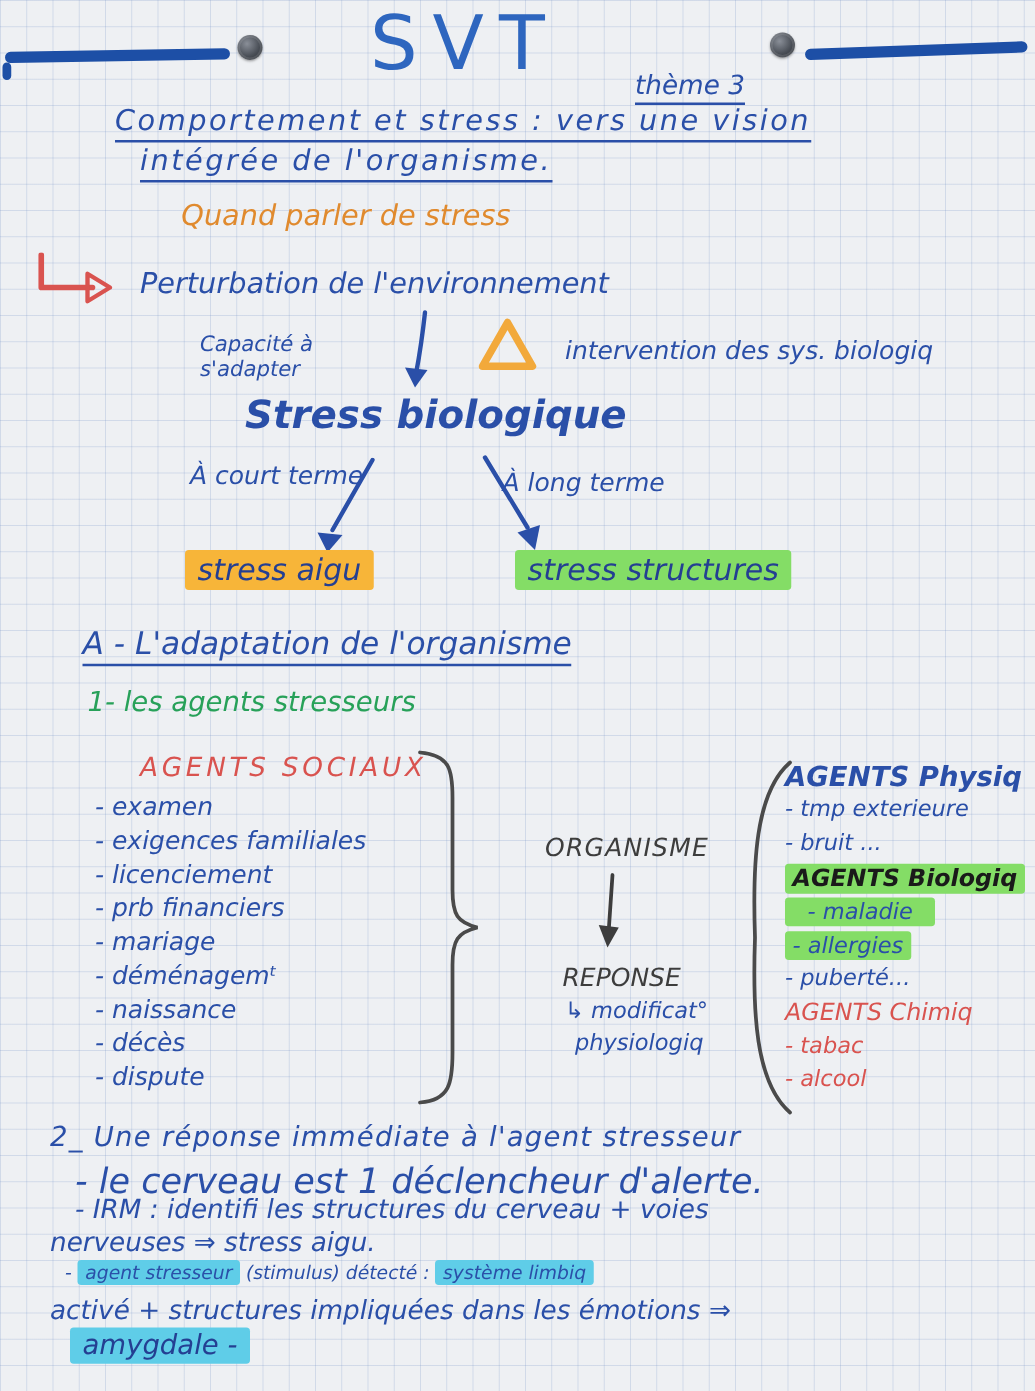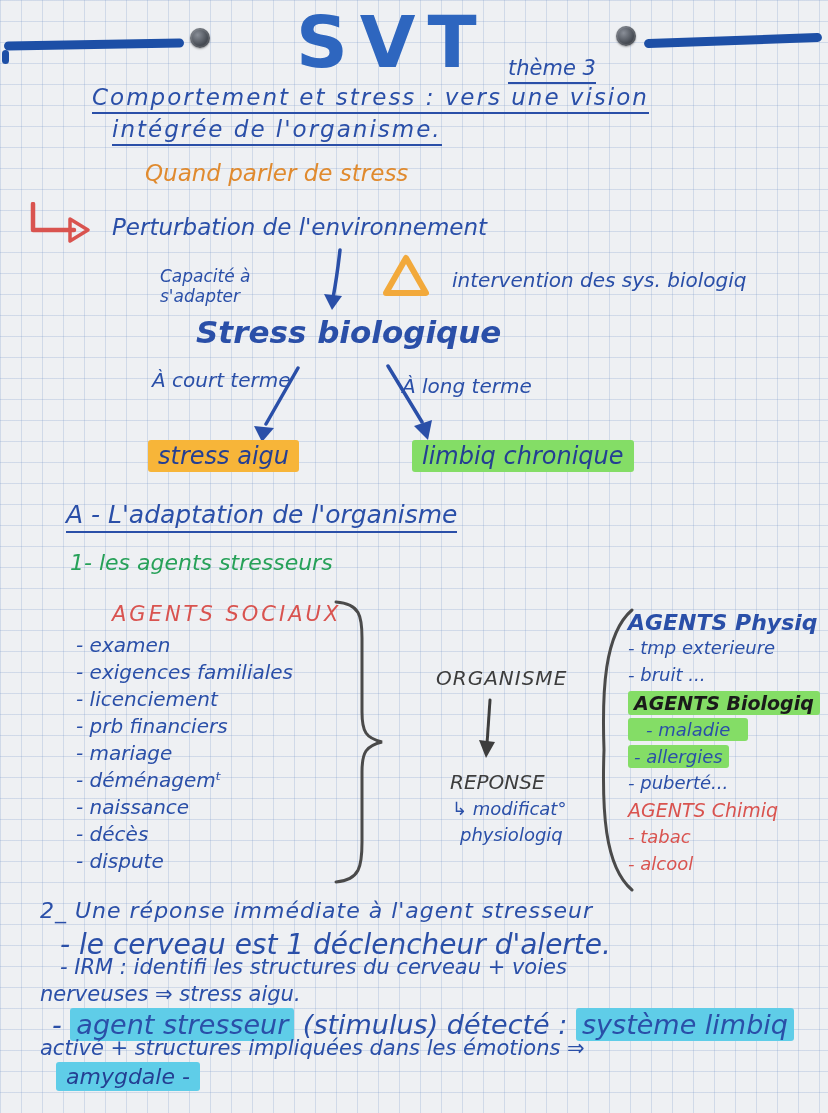--- a/index.html
+++ b/index.html
@@ -23,21 +23,21 @@
   .hl{padding:2px 10px;border-radius:3px;display:inline-block;}
   .hl-orange{background:#f7b539;}
   .hl-green{background:#84dd66;}
   .hl-cyan{background:#5fcde8;}
   .marker{background:#1d4fa6;height:9px;border-radius:5px;}
   .hole{
     width:20px;height:20px;border-radius:50%;
     background:radial-gradient(circle at 38% 35%, #8a8f98 0%, #4a4f57 55%, #23262b 100%);
     box-shadow:0 1px 2px rgba(0,0,0,0.35), inset 0 0 0 2px rgba(255,255,255,0.12);
   }
-  .title{color:#2e66bf;font-size:72px;letter-spacing:12px;font-weight:700;}
+  .title{color:#2e66bf;font-size:60px;letter-spacing:12px;font-weight:400;}
   .rightcol-line{height:27px;white-space:nowrap;}
   svg{display:block;}
 </style>
 </head>
 <body>
 
 <div class="page">
 
   <div class="abs marker" style="left:4px;top:40px;width:180px;transform:rotate(-1deg);"></div>
   <div class="abs marker" style="left:2px;top:50px;width:7px;height:14px;"></div>
@@ -91,21 +91,21 @@
     </svg>
   </div>
   <div class="abs" style="left:380px;top:364px;">
     <svg width="62" height="80" viewBox="0 0 62 80">
       <path d="M8,2 L42,58" fill="none" stroke="#2a4fa8" stroke-width="3.5" stroke-linecap="round"></path>
       <polygon points="34,62 48,76 52,56" fill="#2a4fa8"></polygon>
     </svg>
   </div>
 
   <div class="abs hw hl hl-orange" style="left:148px;top:440px;font-size:24px;color:#243f92;">stress aigu</div>
-  <div class="abs hw hl hl-green" style="left:412px;top:440px;font-size:24px;color:#243f92;">limbiq chronique</div>
+  <div class="abs hw hl hl-green" style="left:412px;top:440px;font-size:24px;color:#243f92;">stress structures</div>
 
   <div class="abs hw blue ul" style="left:66px;top:500px;font-size:25px;">A - L'adaptation de l'organisme</div>
   <div class="abs hw green" style="left:70px;top:550px;font-size:22px;">1- les agents stresseurs</div>
 
   <div class="abs hw red" style="left:112px;top:602px;font-size:21px;letter-spacing:3px;">AGENTS SOCIAUX</div>
 
   <div class="abs hw blue" style="left:76px;top:632px;font-size:20px;line-height:27px;">
     <div>- examen</div>
     <div>- exigences familiales</div>
     <div>- licenciement</div>
@@ -153,21 +153,21 @@
     <div class="rightcol-line red" style="font-size:19px;">AGENTS Chimiq</div>
     <div class="rightcol-line red">- tabac</div>
     <div class="rightcol-line red">- alcool</div>
   </div>
 
   <div class="abs hw blue" style="left:40px;top:898px;font-size:22px;letter-spacing:1px;">2_ Une réponse immédiate à l'agent stresseur</div>
   <div class="abs hw blue" style="left:60px;top:928px;font-size:28px;">- le cerveau est 1 déclencheur d'alerte.</div>
   <div class="abs hw blue" style="left:60px;top:955px;font-size:21px;">- IRM : identifi les structures du cerveau + voies</div>
   <div class="abs hw blue" style="left:40px;top:982px;font-size:21px;">nerveuses ⇒ stress aigu.</div>
 
-  <div class="abs hw blue" style="left:52px;top:1008px;font-size:27px;">
+  <div class="abs hw blue" style="left:52px;top:1008px;font-size:15px;">
     <span>-</span>
     <span class="hl hl-cyan" style="padding:1px 6px;">agent stresseur</span>
     <span>(stimulus) détecté :</span>
     <span class="hl hl-cyan" style="padding:1px 6px;">système limbiq</span>
   </div>
 
   <div class="abs hw blue" style="left:40px;top:1036px;font-size:21px;">activé + structures impliquées dans les émotions ⇒</div>
   <div class="abs hw hl hl-cyan" style="left:56px;top:1062px;font-size:22px;color:#243f92;">amygdale -</div>
 
 </div>

